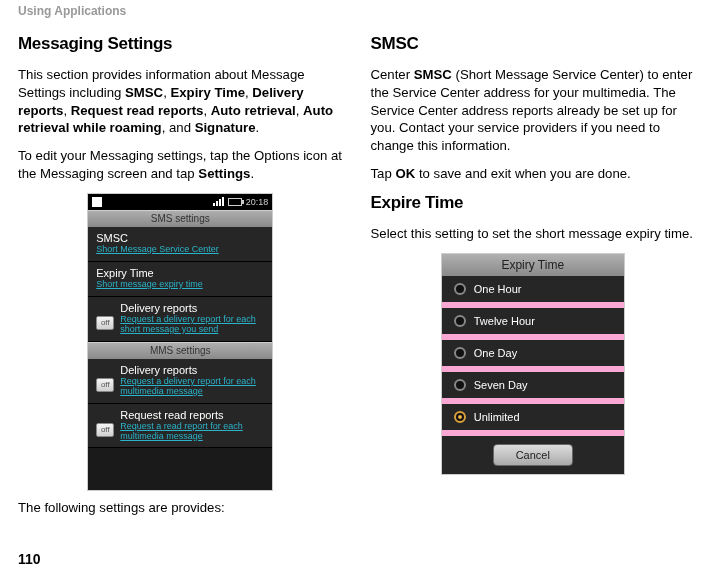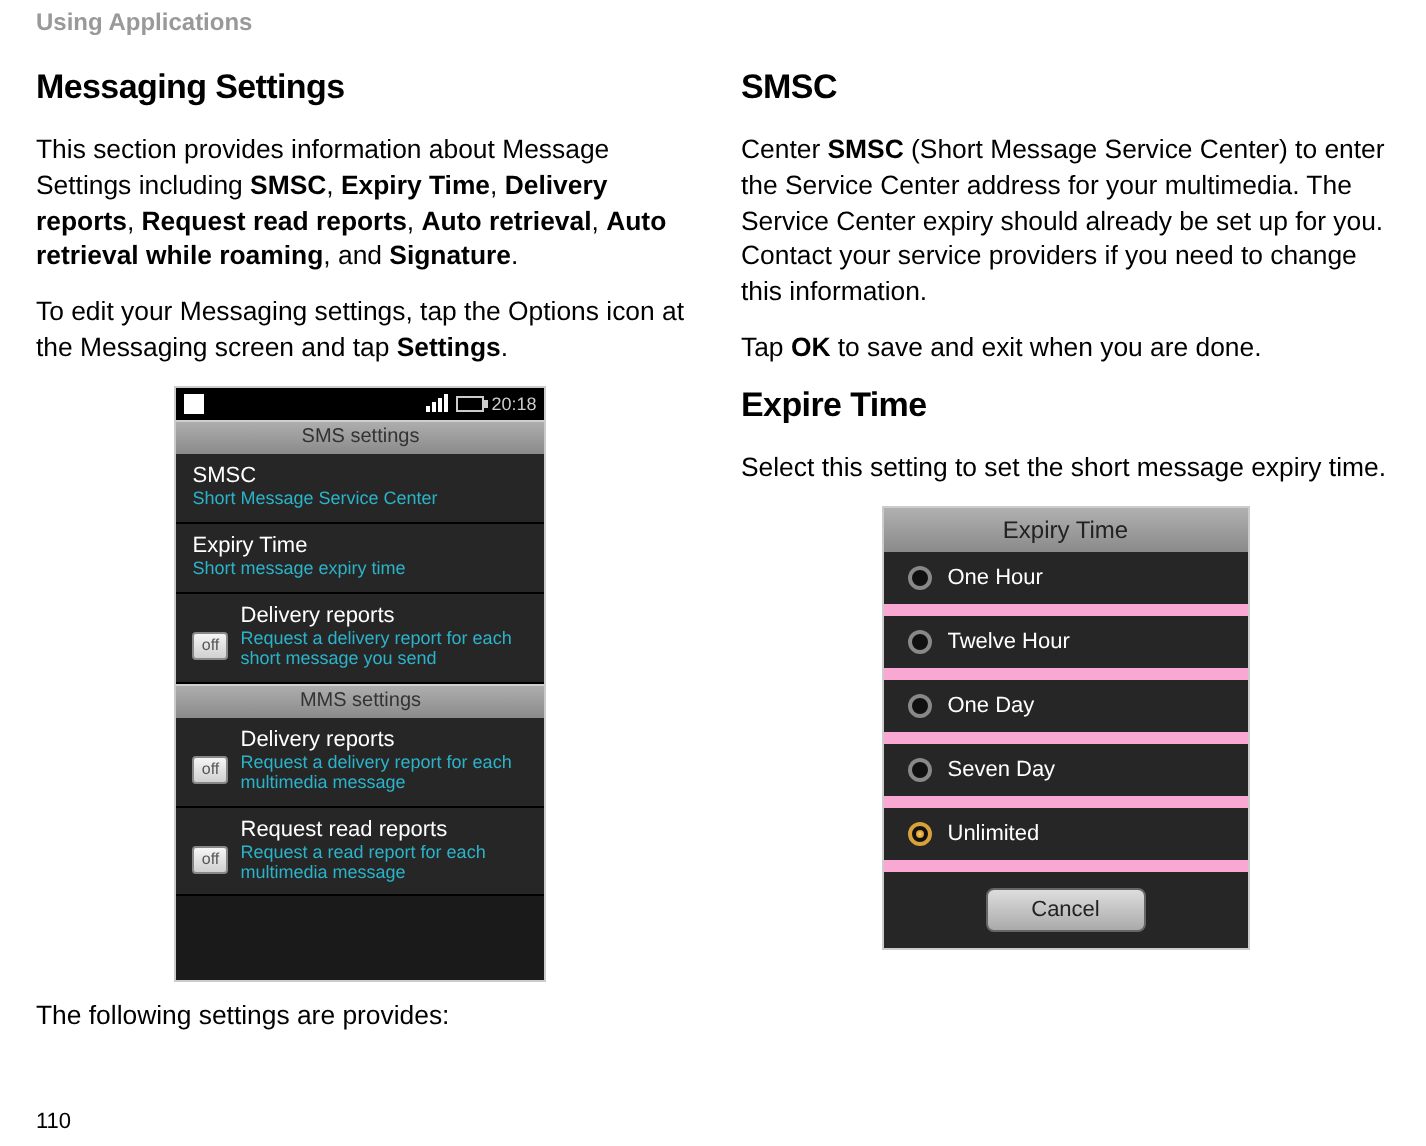--- a/index.html
+++ b/index.html
@@ -35,22 +35,22 @@
     line-height: 1.35;
     margin-bottom: 10px;
     font-family: "Arial Narrow", Arial, sans-serif;
     font-stretch: condensed;
   }
   .bold-run { font-weight: bold; }
   .page-number {
     position: absolute;
     bottom: 6px;
     left: 18px;
-    font-size: 11px;
-    font-weight: normal;
+    font-size: 14px;
+    font-weight: bold;
     text-align: center;
   }
   
   .phone1 {
     width: 186px;
     height: 298px;
     margin: 6px auto 8px auto;
     background: #1a1a1a;
     color: #fff;
     font-family: Arial, sans-serif;
@@ -97,21 +97,21 @@
     align-items: flex-start;
   }
   .setting-row .chk {
     width: 18px; height: 14px; margin-top: 14px;
     background: linear-gradient(#f5f5f5,#d0d0d0);
     border: 1px solid #888; border-radius: 2px;
     font-size: 8px; color:#555; text-align:center; line-height:12px;
   }
   .setting-row .txts { flex:1; }
   .setting-row .row-title { color:#fff; font-size:11px; line-height:1.1;}
-  .setting-row .row-sub { color:#2bb3c9; font-size:9px; line-height:1.1; margin-top:1px;}
+  .setting-row .row-sub { color:#2bb3c9; font-size:9px; line-height:1.1; margin-top:1px;text-decoration:underline;}
   
   .phone2 {
     width: 184px;
     margin: 6px auto 0 auto;
     background: #1a1a1a;
     color:#fff;
     border:1px solid #ccc;
     font-size:11px;
     overflow:hidden;
   }
@@ -217,21 +217,21 @@
         </div>
       </div>
     </div>
 
     <p class="body">The following settings are provides:</p>
   </div>
 
   <div class="col">
     <h2 class="section-title">SMSC</h2>
     <p class="body">
-      <span>Center </span><span class="bold-run">SMSC</span><span> (Short Message Service Center) to enter the Service Center address for your multimedia. The Service Center expiry should already be set up for you. Contact your service providers if you need to change this information.</span>
+      <span>Center </span><span class="bold-run">SMSC</span><span> (Short Message Service Center) to enter the Service Center address for your multimedia. The Service Center address reports already be set up for you. Contact your service providers if you need to change this information.</span>
     </p>
     <p class="body">
       <span>Tap </span><span class="bold-run">OK</span><span> to save and exit when you are done.</span>
     </p>
 
     <h2 class="section-title">Expire Time</h2>
     <p class="body">Select this setting to set the short message expiry time.</p>
 
     <div class="phone2">
       <div class="dlg-title">Expiry Time</div>

